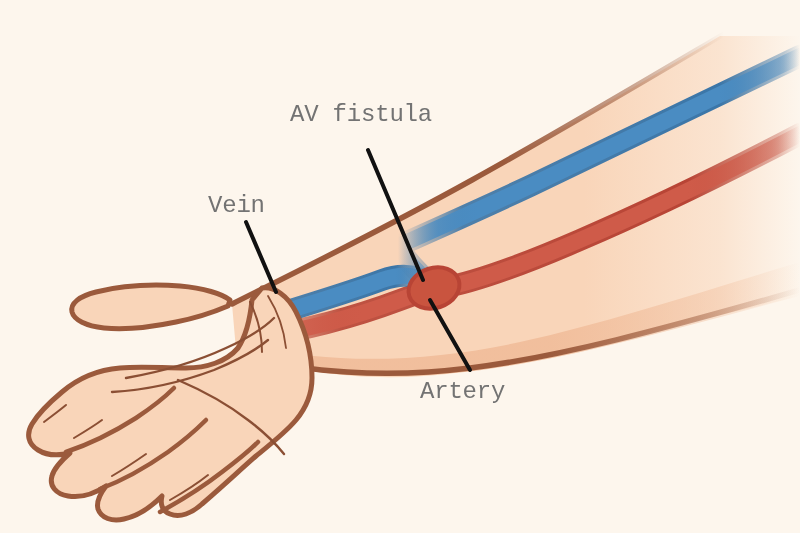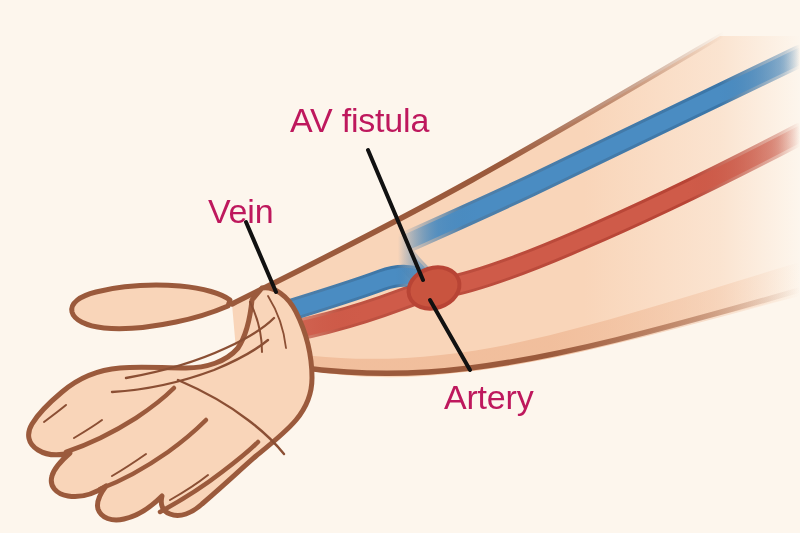--- a/index.html
+++ b/index.html
@@ -5,31 +5,31 @@
   html,body{margin:0;padding:0;}
   body{
     width:800px;height:533px;overflow:hidden;
     background:#fdf6ed;
     font-family:"Liberation Sans", sans-serif;
   }
   #stage{position:relative;width:800px;height:533px;background:#fdf6ed;}
   #art{position:absolute;inset:0;width:800px;height:533px;display:block;}
   .lbl{
     position:absolute;
-    color:#be185d;
-    font-family:Liberation Sans, sans-serif;
-    font-size:34px;
+    color:#737373;
+    font-family:Liberation Mono, monospace;
+    font-size:24px;
     line-height:1;
     letter-spacing:-0.2px;
     white-space:nowrap;
     -webkit-font-smoothing:antialiased;
   }
   #lbl-vein{left:208px;top:194px;}
   #lbl-avf{left:290px;top:103px;}
-  #lbl-artery{left:444px;top:380px;}
+  #lbl-artery{left:420px;top:380px;}
 </style>
 </head>
 <body>
 
 <div id="stage">
 
   <svg id="art" viewBox="0 0 800 533" xmlns="http://www.w3.org/2000/svg">
     <defs>
       <linearGradient id="armFade" x1="0" y1="0" x2="1" y2="0">
         <stop offset="0.62" stop-color="#f9d5b9" stop-opacity="1"></stop>

